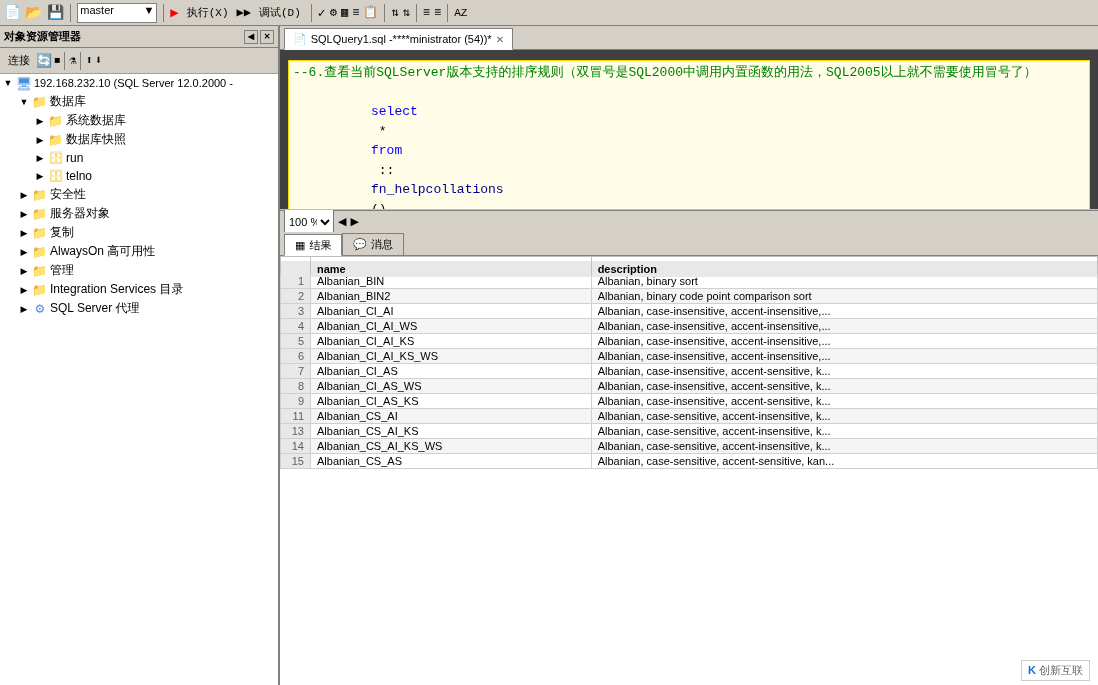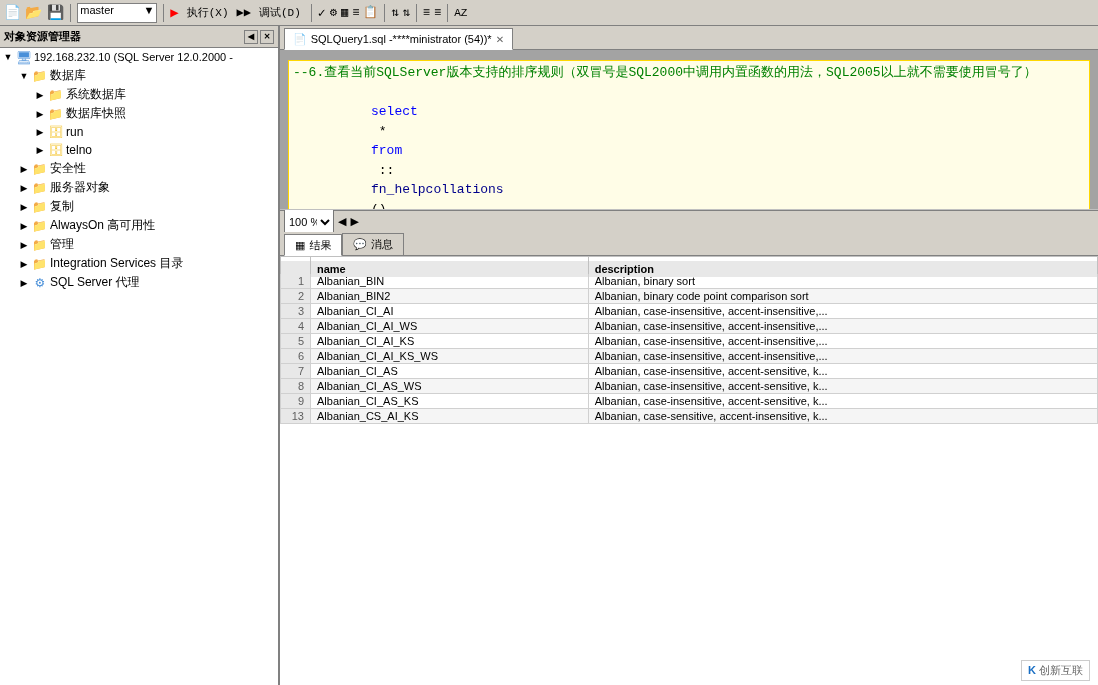--- a/index.html
+++ b/index.html
@@ -175,21 +175,21 @@
     }
     .tab-close {
       font-size: 10px;
       cursor: pointer;
       color: #666;
     }
 
     
     .sql-editor {
       flex: 1;
-      background: #a3a3a3;
+      background: #404040;
       padding: 8px;
       overflow: auto;
       font-family: 'Courier New', monospace;
       font-size: 13px;
       line-height: 1.5;
       position: relative;
     }
     .sql-comment { color: #008000; }
     .sql-keyword { color: #0000ff; }
     .sql-function { color: #00008b; }
@@ -339,20 +339,30 @@
 <div class="main-layout">
 
   <div class="left-panel">
     <div class="panel-title-bar">
       <span class="panel-title-text">对象资源管理器</span>
       <div class="panel-title-controls">
         <div class="panel-ctrl-btn">◀</div>
         <div class="panel-ctrl-btn">✕</div>
       </div>
     </div>
+    <div class="toolbar-small">
+      <span class="toolbar-item">连接</span>
+      <span style="font-size:13px;">🔄</span>
+      <span style="font-size:12px;">⏹</span>
+      <div class="toolbar-separator"></div>
+      <span style="font-size:12px;">⚗</span>
+      <div class="toolbar-separator"></div>
+      <span style="font-size:12px;">⬆</span>
+      <span style="font-size:12px;">⬇</span>
+    </div>
     <div class="tree-area">
 
       <div class="tree-item">
         <span class="tree-expand">▼</span>
         <span class="tree-icon icon-server">🖥</span>
         <span class="tree-label" style="font-size:11px;">192.168.232.10 (SQL Server 12.0.2000 -</span>
       </div>
 
       <div class="tree-item">
         <span class="tree-indent"></span>
@@ -539,23 +549,38 @@
               <td class="row-num">8</td>
               <td>Albanian_CI_AS_WS</td>
               <td>Albanian, case-insensitive, accent-sensitive, k...</td>
             </tr>
             <tr>
               <td class="row-num">9</td>
               <td>Albanian_CI_AS_KS</td>
               <td>Albanian, case-insensitive, accent-sensitive, k...</td>
             </tr>
             <tr>
+              <td class="row-num">11</td>
+              <td>Albanian_CS_AI</td>
+              <td>Albanian, case-sensitive, accent-insensitive, k...</td>
+            </tr>
+            <tr>
               <td class="row-num">13</td>
               <td>Albanian_CS_AI_KS</td>
               <td>Albanian, case-sensitive, accent-insensitive, k...</td>
+            </tr>
+            <tr>
+              <td class="row-num">14</td>
+              <td>Albanian_CS_AI_KS_WS</td>
+              <td>Albanian, case-sensitive, accent-insensitive, k...</td>
+            </tr>
+            <tr>
+              <td class="row-num">15</td>
+              <td>Albanian_CS_AS</td>
+              <td>Albanian, case-sensitive, accent-sensitive, kan...</td>
             </tr>
           </tbody>
       </table>
     </div>
   </div>
 </div>
 
 <div class="watermark">
   <span style="color:#1a6fc4; font-weight:bold;">K</span>
   <span>创新互联</span>

